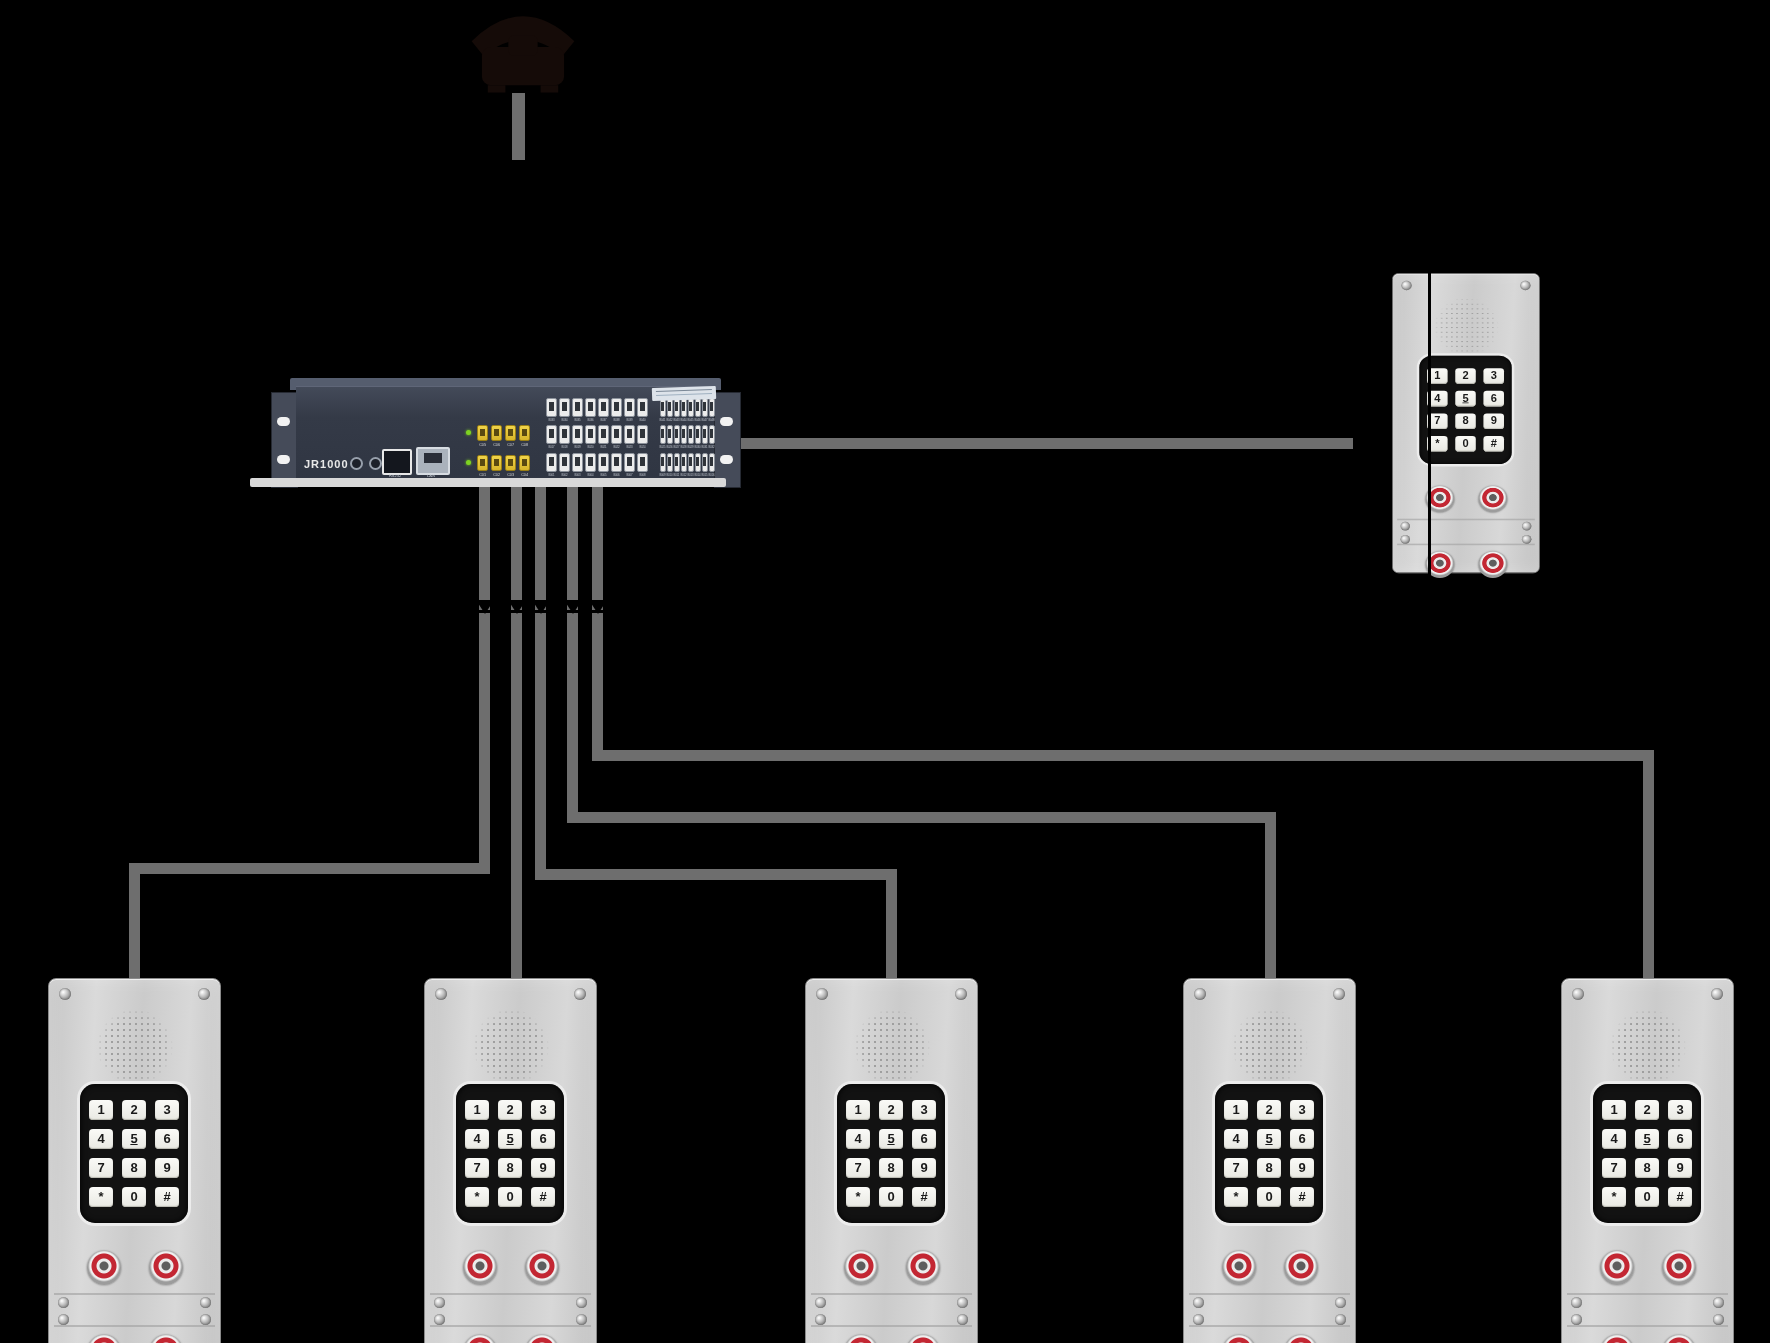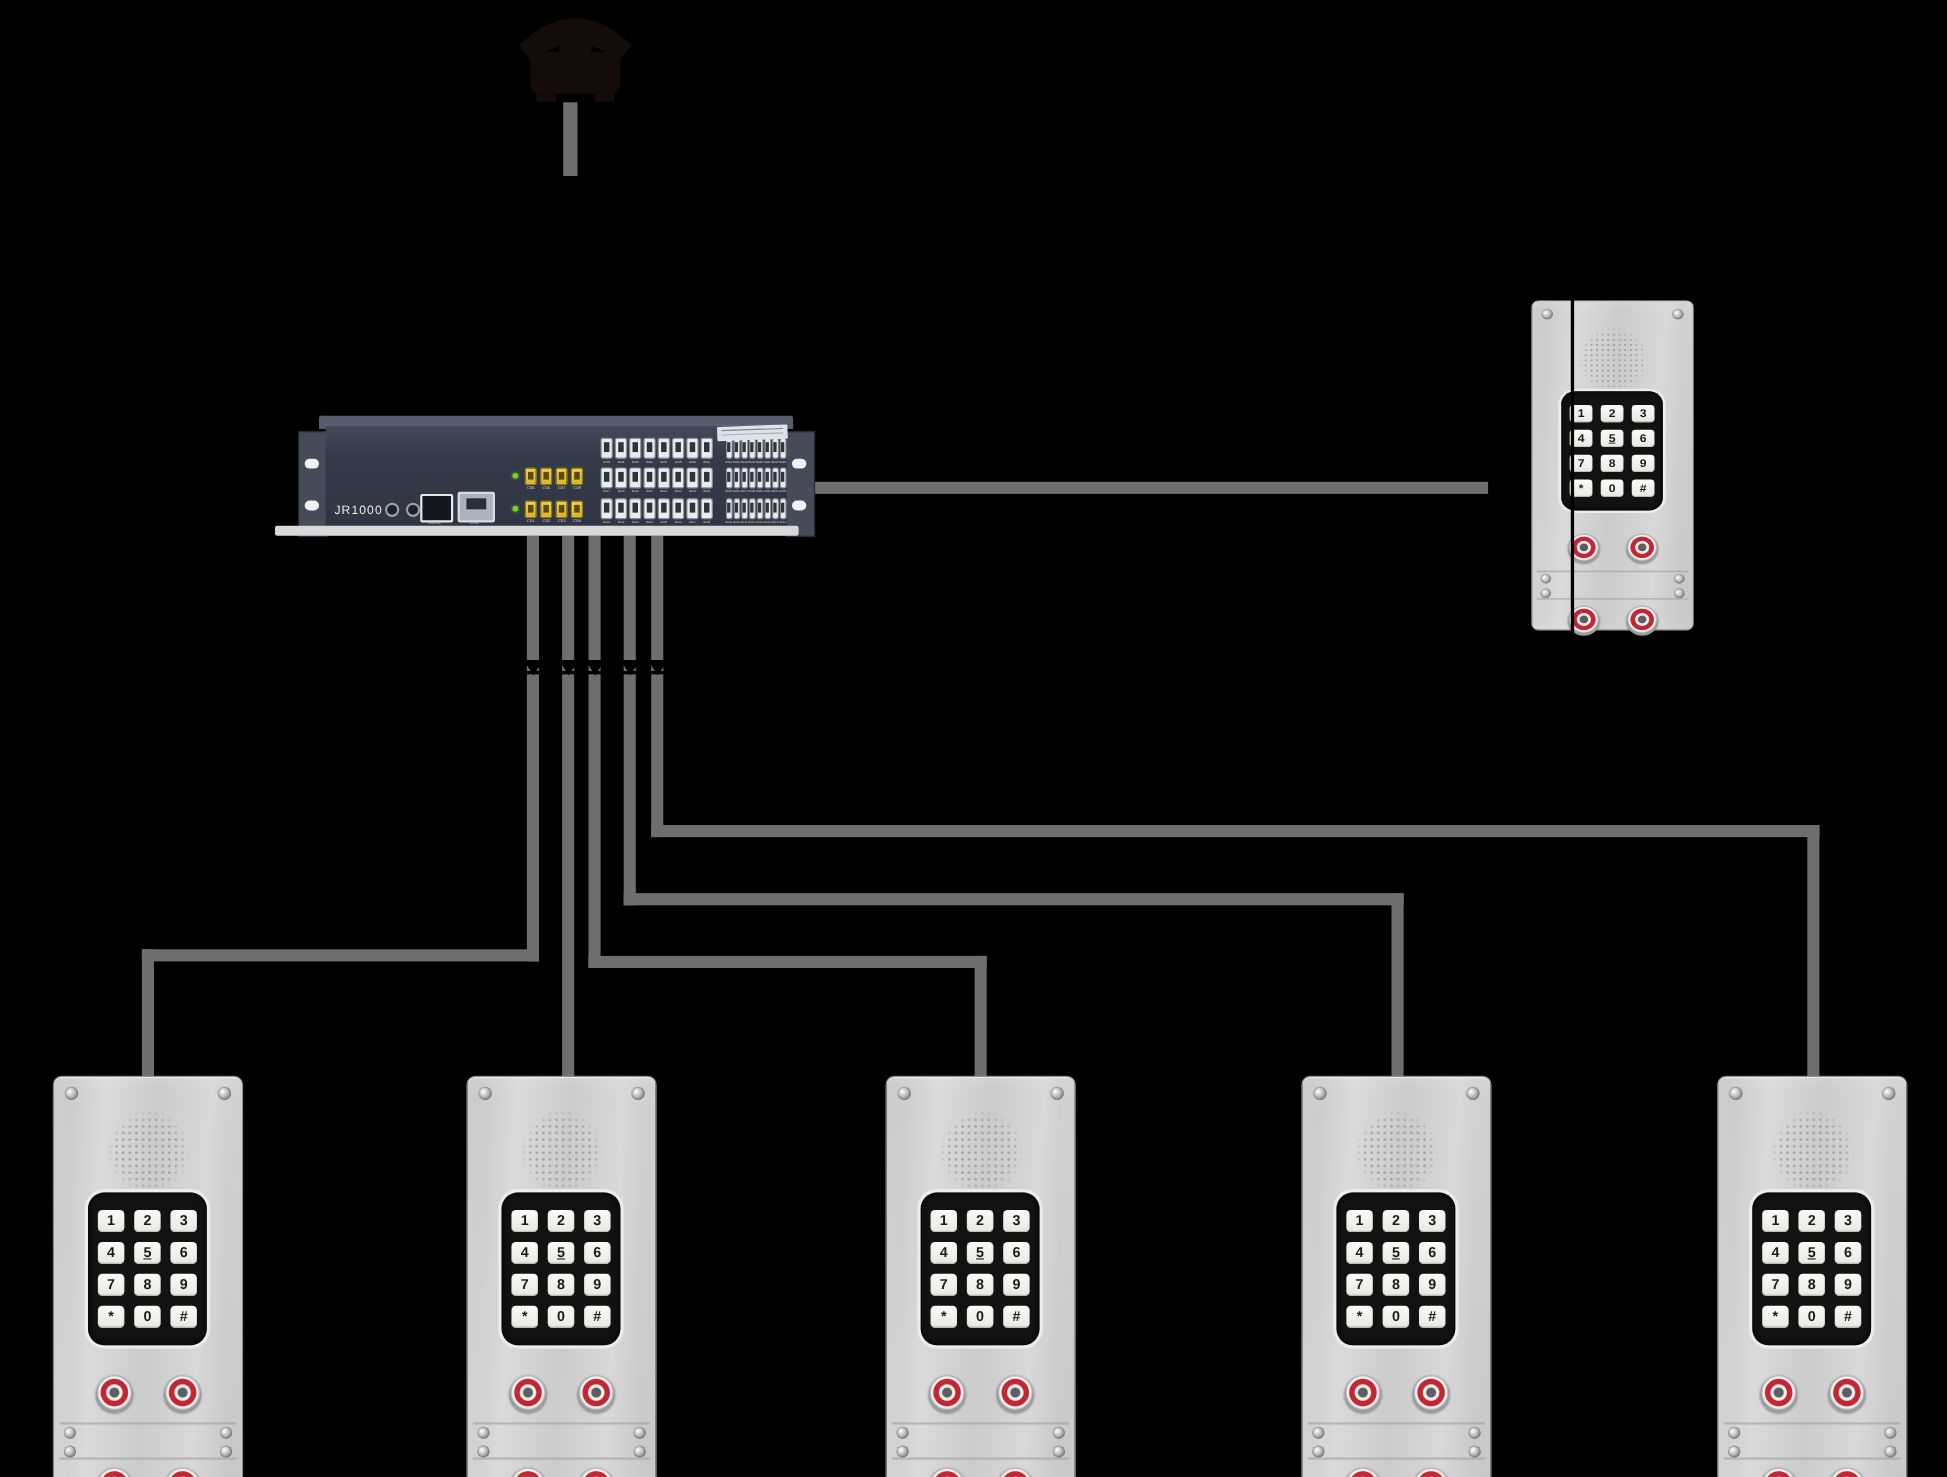--- a/index.html
+++ b/index.html
@@ -20,21 +20,21 @@
   .rack .bevel{position:absolute;left:52px;top:0;width:431px;height:12px;background:#555d6e;
                border-radius:2px 2px 0 0;}
   .rack .body{position:absolute;left:58px;top:8px;width:419px;height:100px;
               background:linear-gradient(#434a59,#343a47 30%,#2f3542);border-top:1px solid #5f6678;}
   .rack .ear{position:absolute;top:14px;width:25px;height:94px;background:#454b59;
              border:1px solid #262a33;}
   .rack .ear.l{left:33px;} .rack .ear.r{left:476px;}
   .rack .slot{position:absolute;left:5px;width:13px;height:9px;background:#f2f2f2;border-radius:5px;}
   .rack .base{position:absolute;left:12px;top:100px;width:476px;height:9px;background:#d9d9d9;
               border-radius:2px;z-index:2;}
-  .rack .model{position:absolute;left:66px;top:80px;font-size:11px;font-weight:normal;
+  .rack .model{position:absolute;left:66px;top:80px;font-size:11px;font-weight:bold;
                color:#e8e8e8;letter-spacing:1px;}
   .jack{position:absolute;top:79px;width:9px;height:9px;border-radius:50%;
         border:2px solid #98a0ac;background:#1c2029;}
   .rs232{position:absolute;left:144px;top:71px;width:26px;height:22px;background:#14171e;
          border:2px solid #e8e8e8;border-radius:2px;}
   .lanport{position:absolute;left:178px;top:69px;width:30px;height:24px;background:#aab2bc;
            border:2px solid #d7dce2;border-radius:2px;}
   .lanport i{display:block;margin:4px auto 0;width:18px;height:10px;background:#2a2e38;}
   .plabel{position:absolute;font-size:5px;color:#c9ced6;transform:scale(.8);transform-origin:center top;
           text-align:center;}

